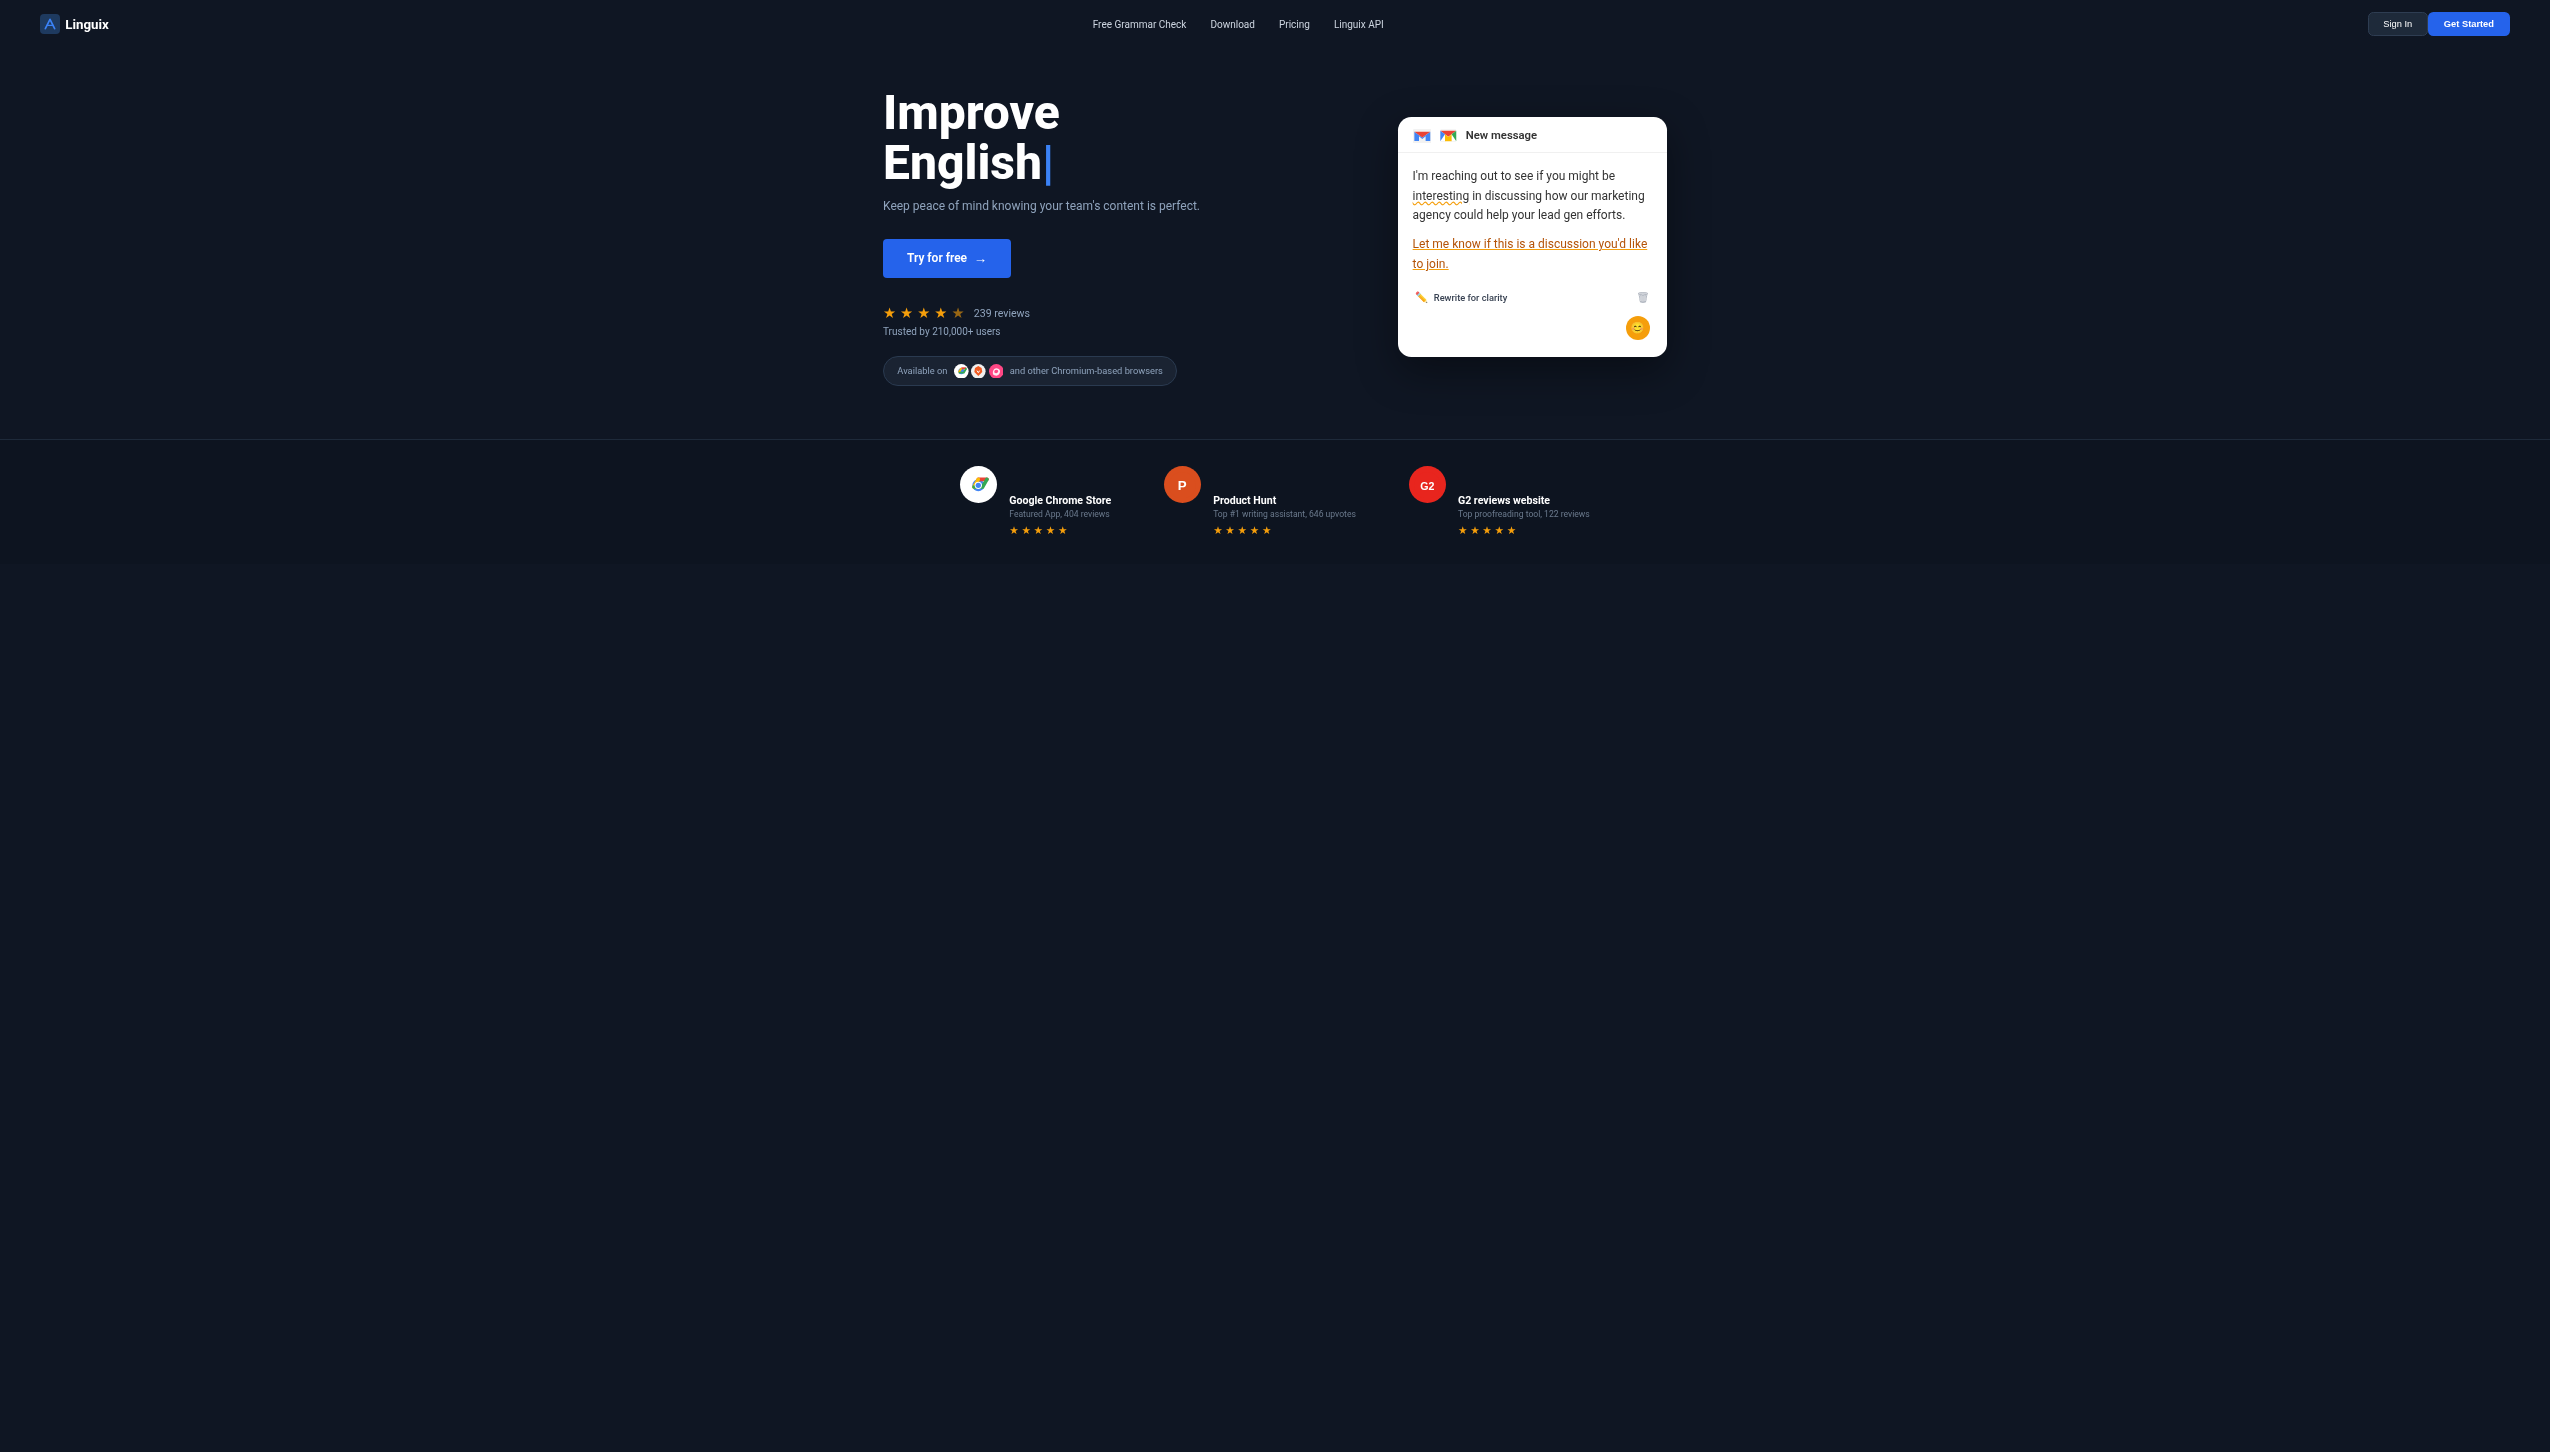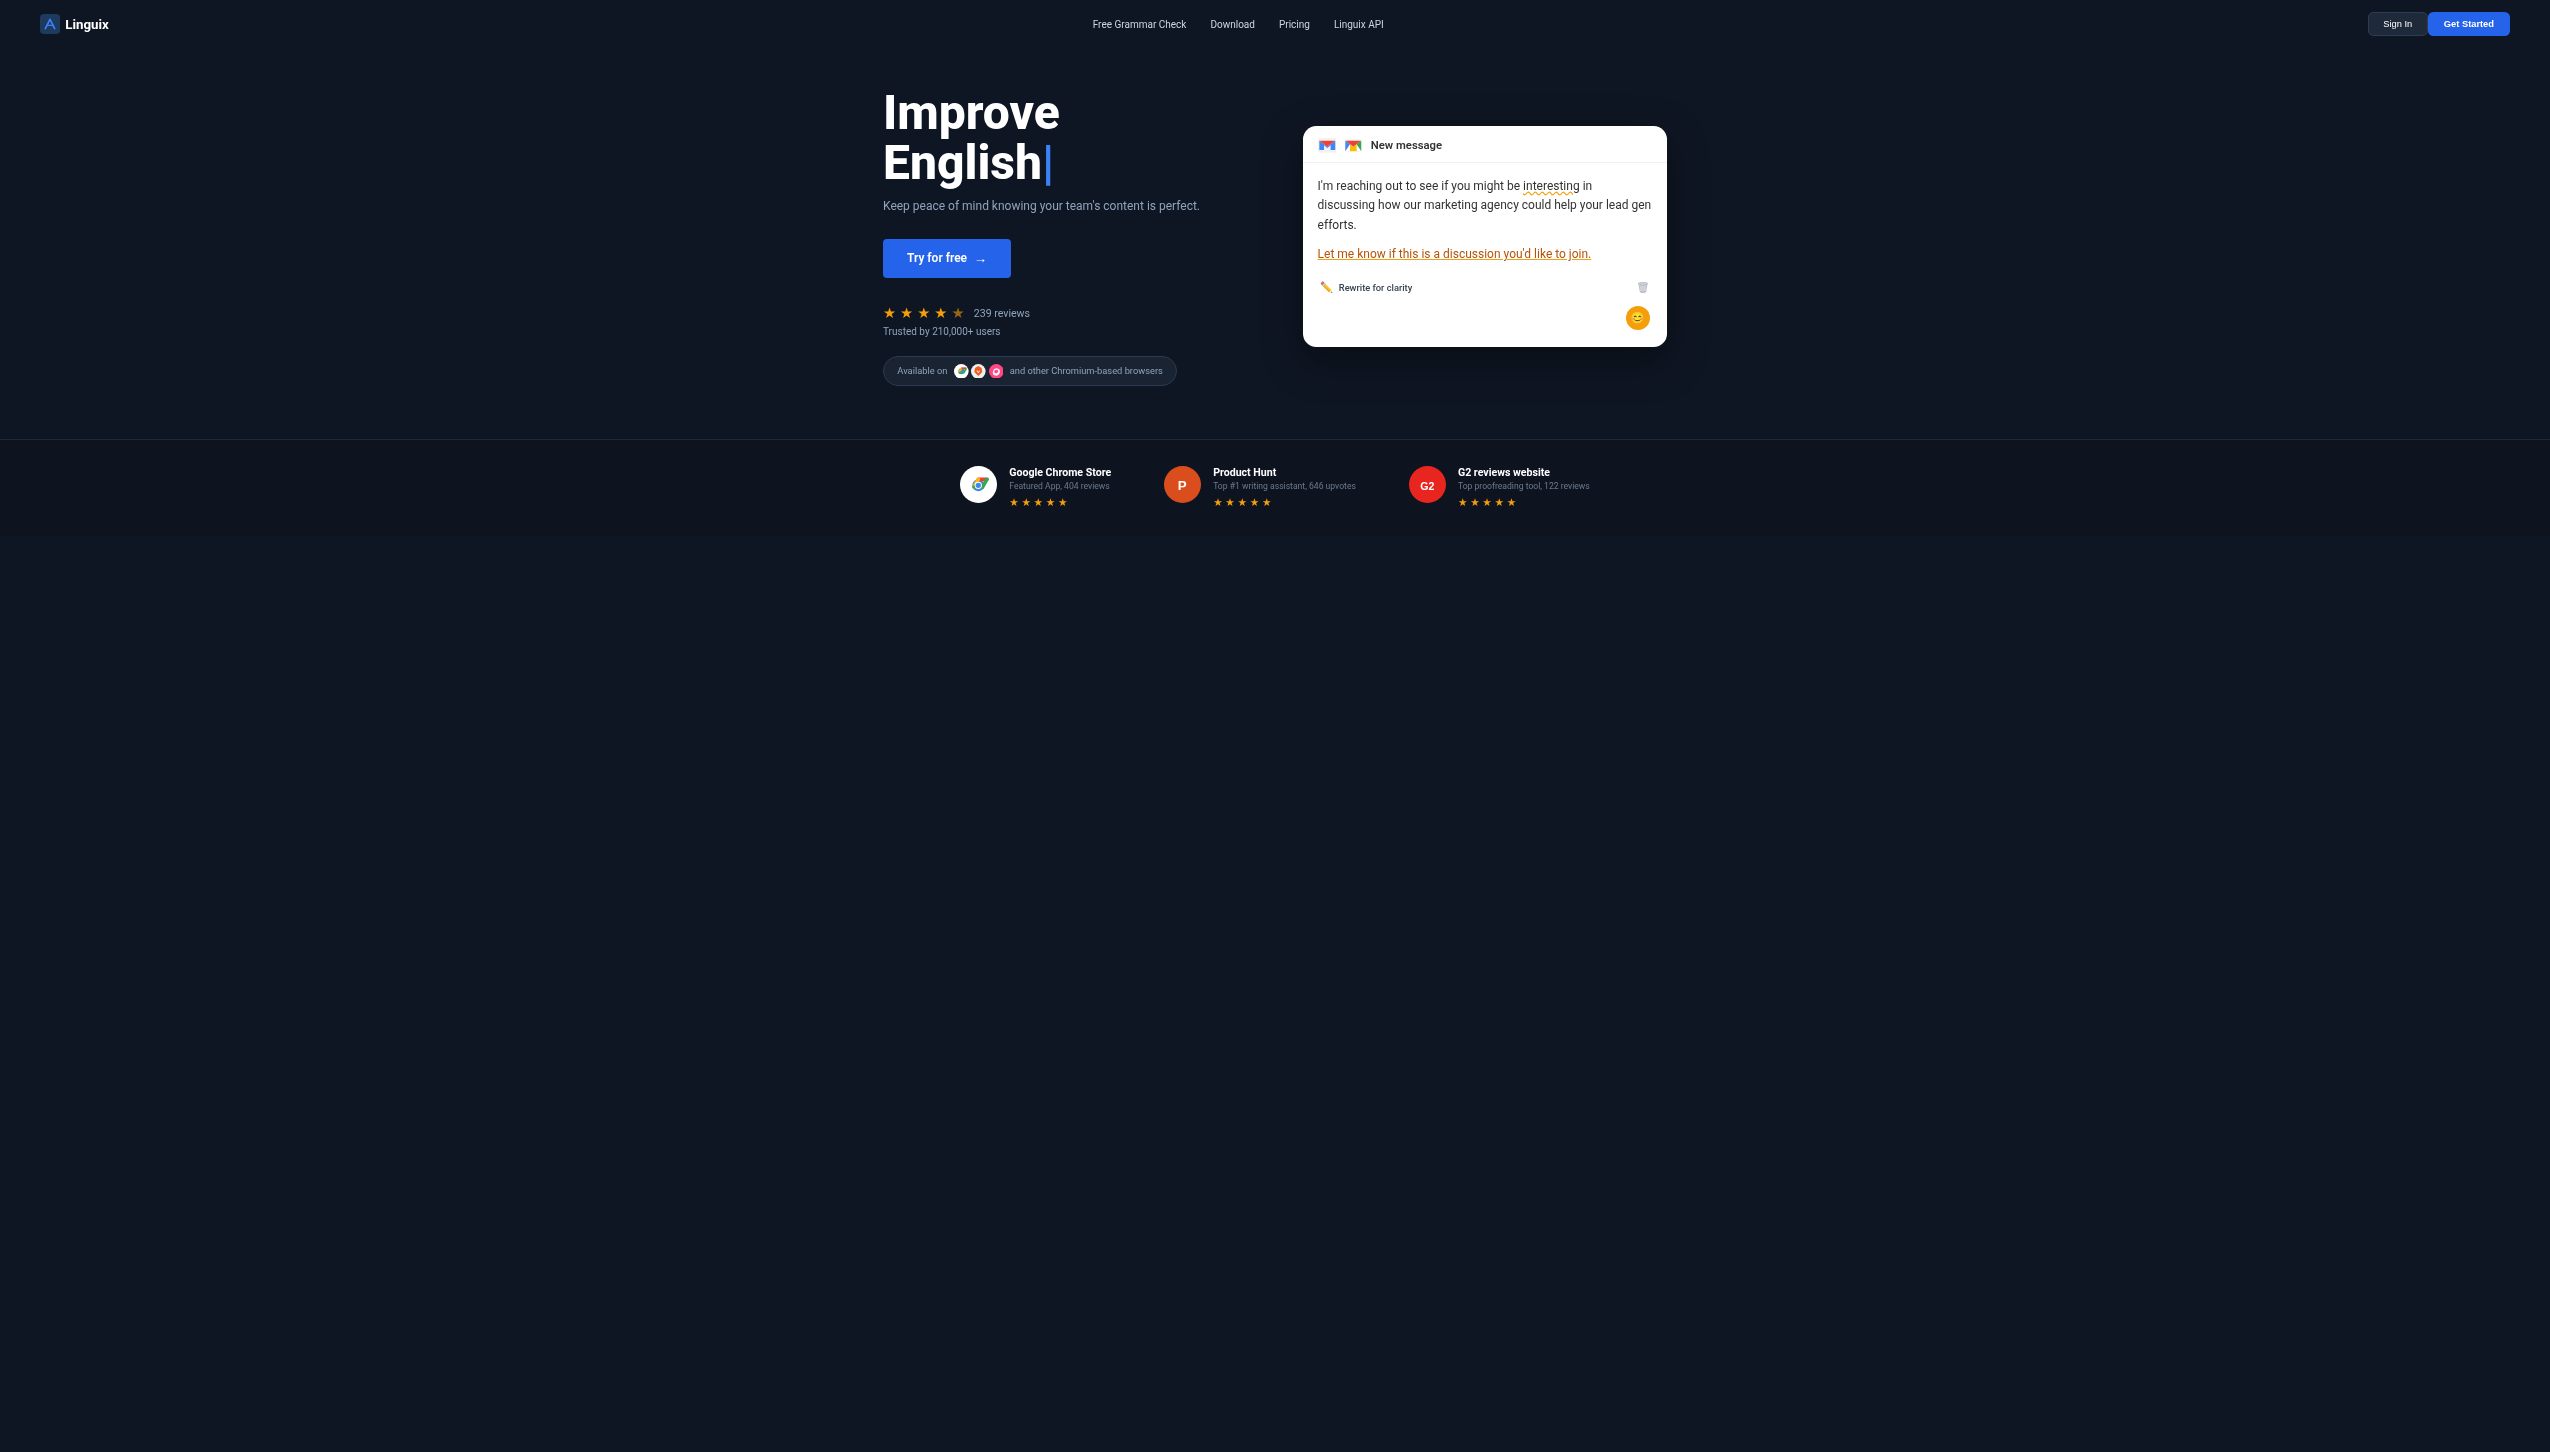--- a/index.html
+++ b/index.html
@@ -150,21 +150,21 @@
     }
     .browser-icons {
       display: flex;
       gap: 2.7px;
     }
 
     
     .email-card {
       background: #fff;
       border-radius: 13.3px;
-      width: 364px;
+      width: 269px;
       box-shadow: 0 13.3px 40px rgba(0,0,0,0.4);
       overflow: hidden;
       color: #1a1a1a;
     }
     .email-card-header {
       display: flex;
       align-items: center;
       gap: 8px;
       padding: 12px 14.6px 9.3px 14.6px;
       border-bottom: 0.7px solid #f0f0f0;
@@ -281,20 +281,21 @@
       align-items: center;
       justify-content: center;
       font-size: 18.6px;
       flex-shrink: 0;
     }
     .store-info h4 {
       font-size: 10.6px;
       font-weight: 700;
       color: #fff;
       margin-bottom: 1.3px;
+      margin-top: 28px;
     }
     .store-info p {
       font-size: 8.6px;
       color: #6b7a8d;
       margin-bottom: 5.3px;
     }
     .store-stars {
       display: flex;
       gap: 2.7px;
     }

